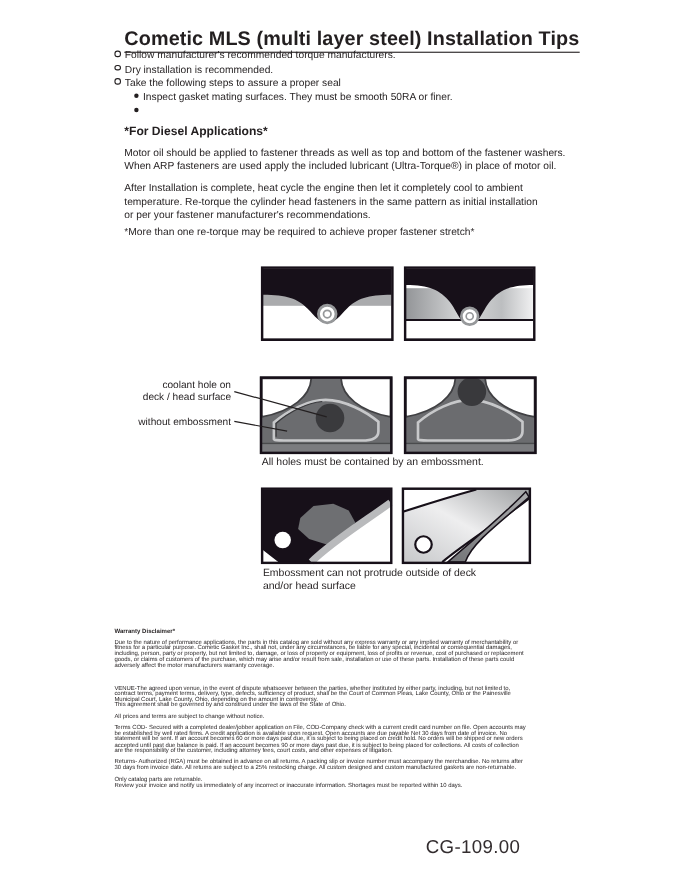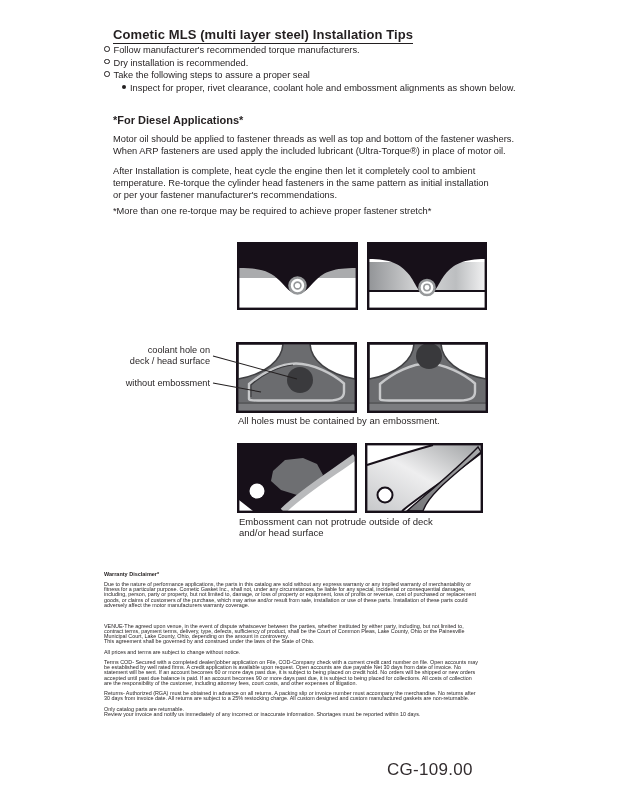--- a/index.html
+++ b/index.html
@@ -1,19 +1,19 @@
 <!DOCTYPE html>
 <html><head>
 <meta charset="utf-8">
 <style>
   html,body{margin:0;padding:0;background:#fff;}
   .page{position:relative;width:618px;height:800px;background:#ffffff;overflow:hidden;
         font-family:"Liberation Sans",sans-serif;color:#231f20;}
   .abs{position:absolute;}
-  .title{font-weight:bold;font-size:13px;display:inline-block;
+  .title{font-weight:bold;font-size:18px;display:inline-block;
          border-bottom:1.6px solid #231f20;padding-bottom:1px;letter-spacing:0.1px;}
   .bullets{font-size:9.3px;line-height:12.6px;}
   .b-row{white-space:nowrap;}
   .dot-o{display:inline-block;width:3.5px;height:3.5px;border:1px solid #231f20;border-radius:50%;
          margin-right:4px;vertical-align:1.5px;}
   .dot-f{display:inline-block;width:4px;height:4px;background:#231f20;border-radius:50%;
          margin-right:4px;vertical-align:1.5px;}
   .sub{padding-left:18px;}
   .h2{font-weight:bold;font-size:11px;}
   .body-text{font-size:9.3px;line-height:11.9px;white-space:pre-line;width:460px;}
@@ -34,21 +34,22 @@
 <div class="page">
 
   <div class="abs" style="left:113px;top:25px;">
     <span class="title">Cometic MLS (multi layer steel) Installation Tips</span>
   </div>
 
   <div class="abs bullets" style="left:104px;top:44px;">
     <div class="b-row"><span class="dot-o"></span><span>Follow manufacturer's recommended torque manufacturers.</span></div>
     <div class="b-row"><span class="dot-o"></span><span>Dry installation is recommended.</span></div>
     <div class="b-row"><span class="dot-o"></span><span>Take the following steps to assure a proper seal</span></div>
-    <div class="b-row sub"><span class="dot-f"></span><span>Inspect for proper, rivet clearance, coolant hole and embossment alignments as shown below.</span></div>
+    <div class="b-row sub"><span class="dot-f"></span><span>Inspect gasket mating surfaces.  They must be smooth 50RA or finer.</span></div>
+    <div class="b-row sub"><span class="dot-f"></span></div>
   </div>
 
   <div class="abs h2" style="left:113px;top:114px;text-align:center;">*For Diesel Applications*</div>
   <div class="abs body-text" style="left:113px;top:134px;">Motor oil should be applied to fastener threads as well as top and bottom of the fastener washers.
 When ARP fasteners are used apply the included lubricant (Ultra-Torque®) in place of motor oil.</div>
   <div class="abs body-text" style="left:113px;top:166px;">After Installation is complete, heat cycle the engine then let it completely cool to ambient
 temperature. Re-torque the cylinder head fasteners in the same pattern as initial installation
 or per your fastener manufacturer's recommendations.</div>
   <div class="abs body-text" style="left:113px;top:206px;">*More than one re-torque may be required to achieve proper fastener stretch*</div>
 

